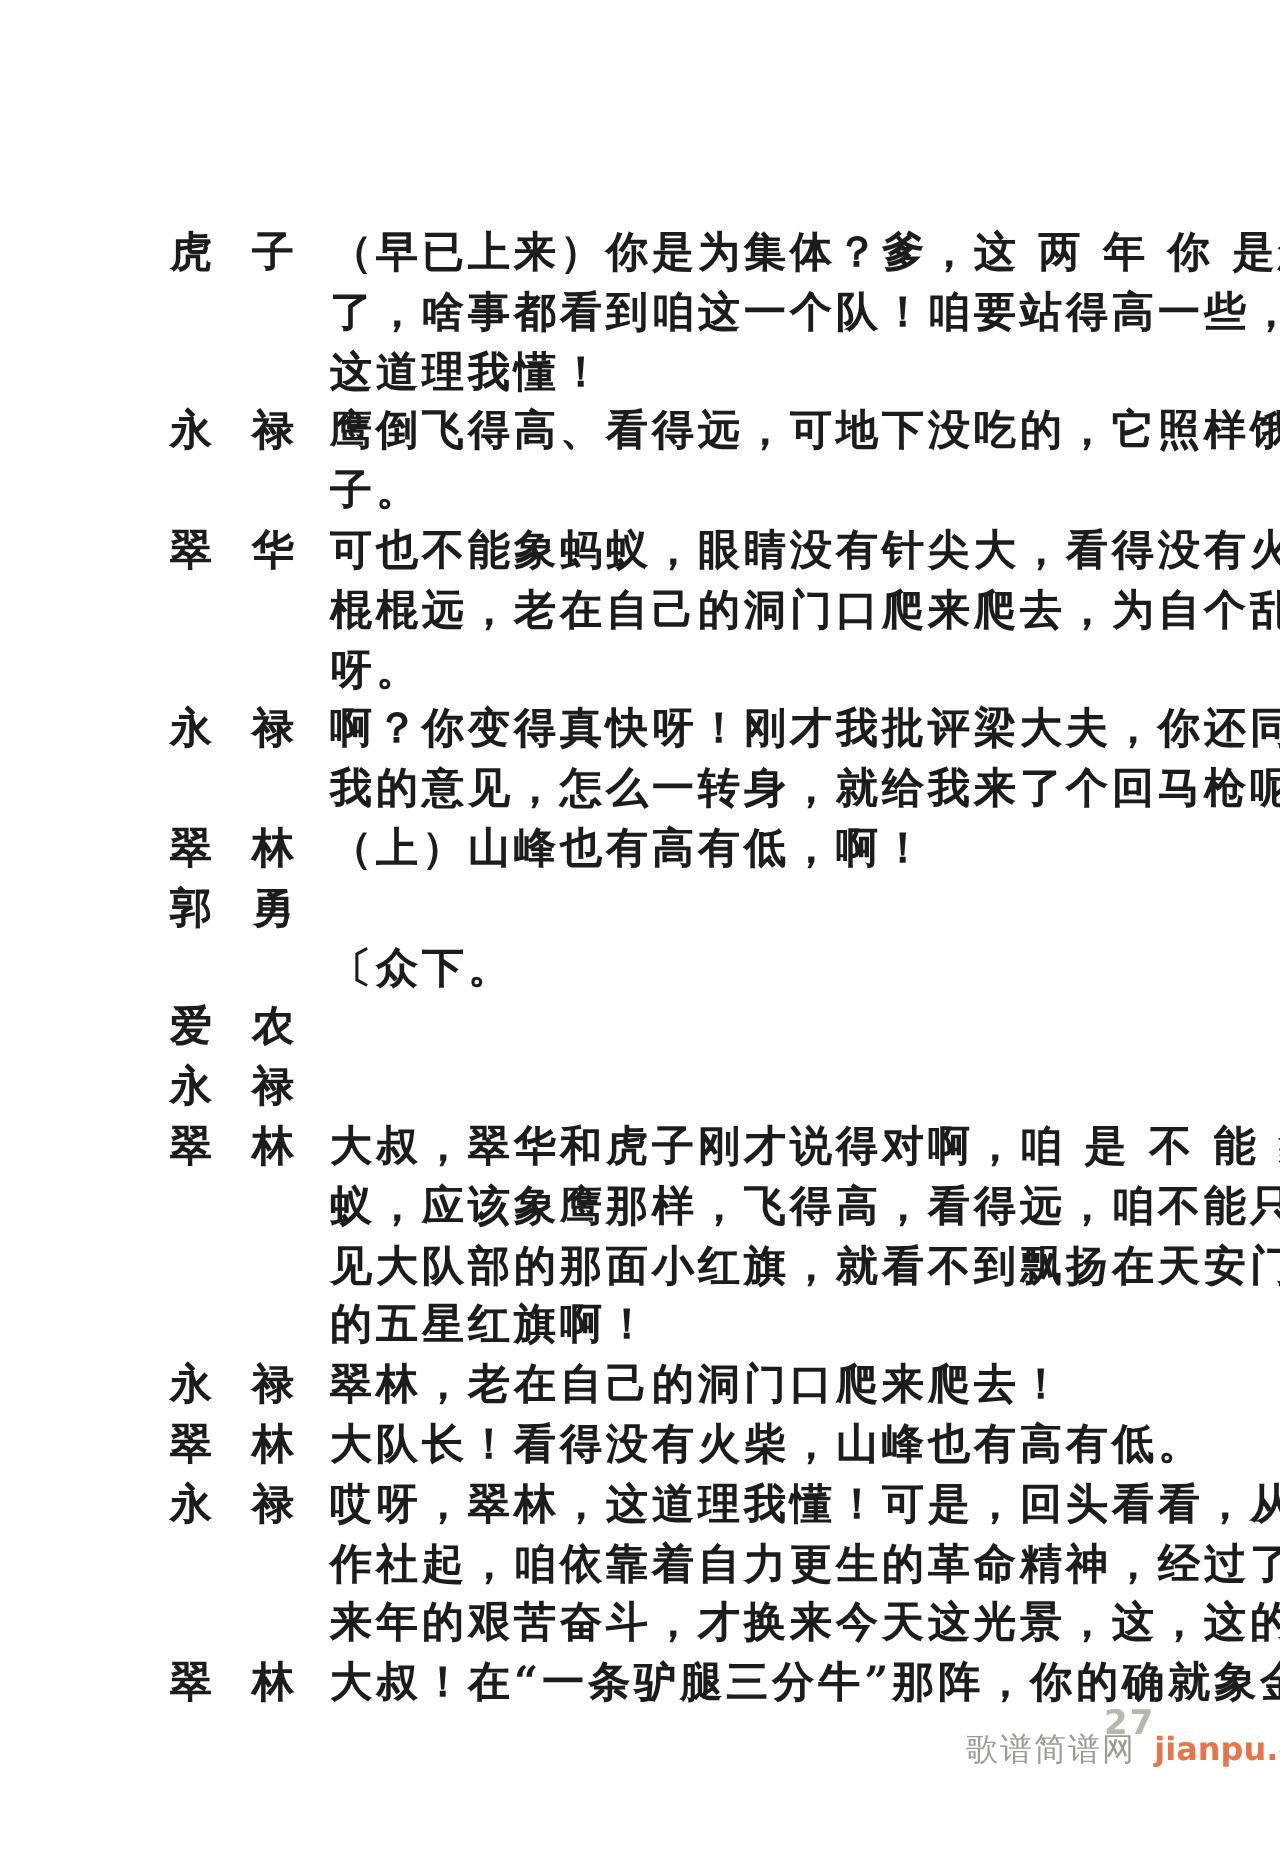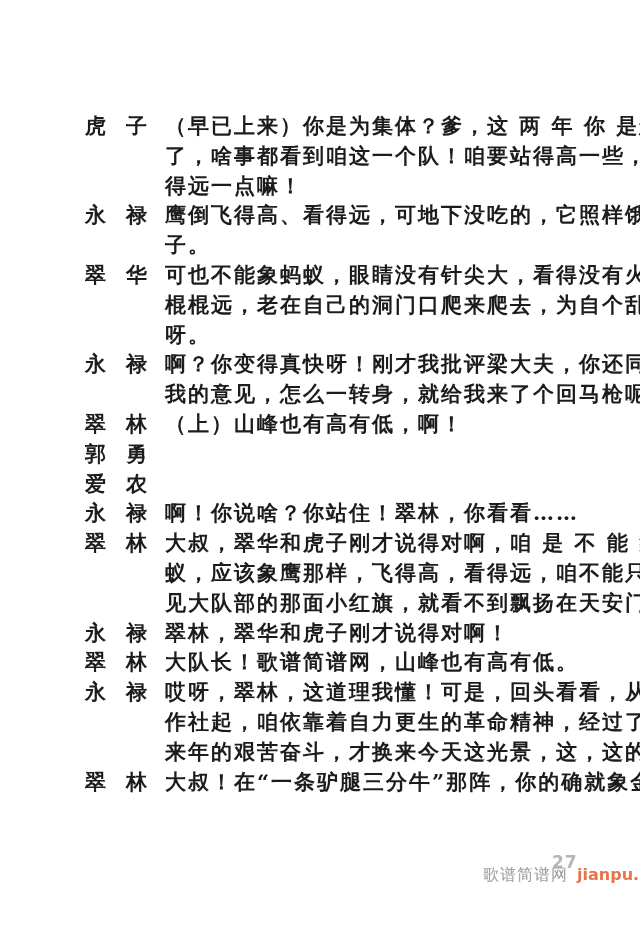--- a/index.html
+++ b/index.html
@@ -94,21 +94,21 @@
       <span class="dialogue">（早已上来）你是为集体？爹，这 两 年 你 是怎么</span>
     </div>
 
     <div class="line">
       <span class="speaker"></span>
       <span class="dialogue">了，啥事都看到咱这一个队！咱要站得高一些，看</span>
     </div>
 
     <div class="line">
       <span class="speaker"></span>
-      <span class="dialogue">得远一点嘛！</span>
+      <span class="dialogue">这道理我懂！</span>
     </div>
 
     <div class="line">
       <span class="speaker">
           <span>永</span>
           <span>禄</span>
         </span>
       <span class="dialogue">鹰倒飞得高、看得远，可地下没吃的，它照样饿肚</span>
     </div>
 
@@ -156,69 +156,76 @@
       <span class="dialogue">（上）山峰也有高有低，啊！</span>
     </div>
 
     <div class="line">
       <span class="speaker">
           <span>郭</span>
           <span>勇</span>
         </span>
     </div>
 
+    <div class="line">
+      <span class="speaker"></span>
+      <span class="dialogue">〔众下。</span>
+    </div>
 
     <div class="line">
       <span class="speaker">
           <span>爱</span>
           <span>农</span>
         </span>
     </div>
 
     <div class="line">
       <span class="speaker">
           <span>永</span>
           <span>禄</span>
         </span>
-      <span class="dialogue">啊！你说啥？你站住！翠林，你看看……</span>
     </div>
 
     <div class="line">
       <span class="speaker">
           <span>翠</span>
           <span>林</span>
         </span>
       <span class="dialogue">大叔，翠华和虎子刚才说得对啊，咱 是 不 能 象蚂</span>
     </div>
 
     <div class="line">
       <span class="speaker"></span>
       <span class="dialogue">蚁，应该象鹰那样，飞得高，看得远，咱不能只看</span>
     </div>
 
     <div class="line">
       <span class="speaker"></span>
       <span class="dialogue">见大队部的那面小红旗，就看不到飘扬在天安门前</span>
     </div>
 
-
-    <div class="line">
-      <span class="speaker">
-          <span>永</span>
-          <span>禄</span>
-        </span>
-      <span class="dialogue">翠林，翠华和虎子刚才说得对啊！</span>
-    </div>
-
-    <div class="line">
-      <span class="speaker">
-          <span>翠</span>
-          <span>林</span>
-        </span>
-      <span class="dialogue">大队长！歌谱简谱网，山峰也有高有低。</span>
+    <div class="line">
+      <span class="speaker"></span>
+      <span class="dialogue">的五星红旗啊！</span>
+    </div>
+
+    <div class="line">
+      <span class="speaker">
+          <span>永</span>
+          <span>禄</span>
+        </span>
+      <span class="dialogue">翠林，老在自己的洞门口爬来爬去！</span>
+    </div>
+
+    <div class="line">
+      <span class="speaker">
+          <span>翠</span>
+          <span>林</span>
+        </span>
+      <span class="dialogue">大队长！看得没有火柴，山峰也有高有低。</span>
     </div>
 
     <div class="line">
       <span class="speaker">
           <span>永</span>
           <span>禄</span>
         </span>
       <span class="dialogue">哎呀，翠林，这道理我懂！可是，回头看看，从合</span>
     </div>
 

